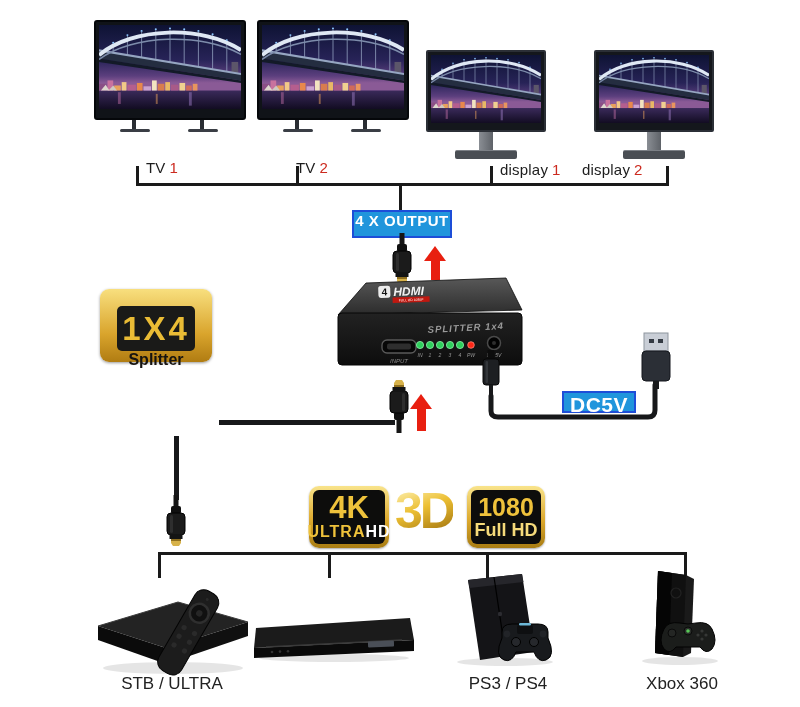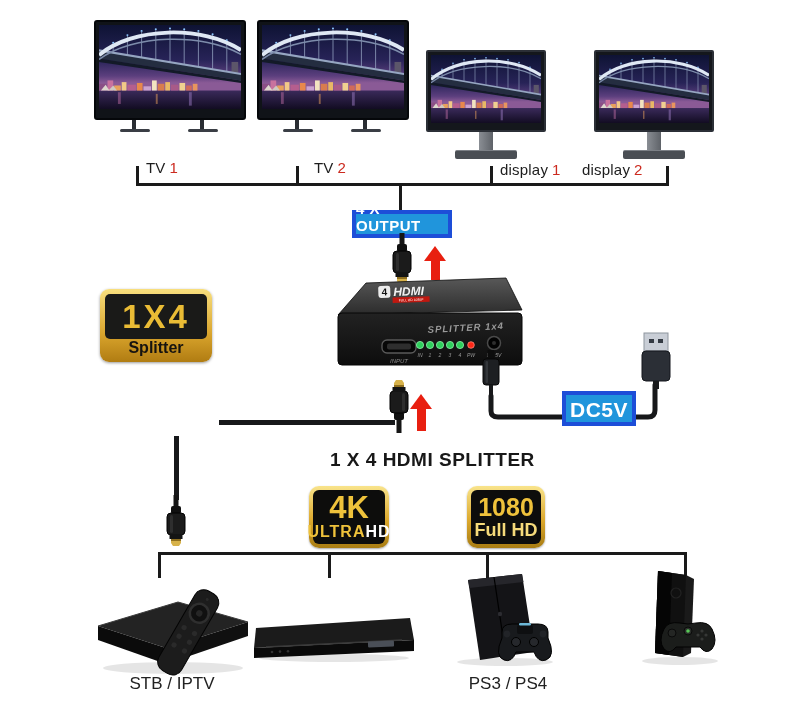--- a/index.html
+++ b/index.html
@@ -20,22 +20,22 @@
                   border:2px solid #2b2f36;border-radius:2px;box-sizing:border-box}
   .monitor .screen{position:absolute;left:5px;top:5px;width:110px;height:68px;overflow:hidden}
   .monitor .col{position:absolute;left:53px;top:82px;width:14px;height:19px;
                 background:linear-gradient(90deg,#8a8e94,#5e6268)}
   .monitor .base{position:absolute;left:29px;top:100px;width:62px;height:8px;background:#4a4e54;
                  border-radius:2px;border-top:1px solid #7c8086}
   .screen svg{display:block;width:100%;height:100%}
   
   .dlabel{position:absolute;font-size:15px;color:#1d1d1d;white-space:nowrap;letter-spacing:.2px}
   .dlabel .num{color:#cc2a1f;margin-left:4px}
-  .bluebox{position:absolute;background:#2095dc;border:4px solid #1d4ed8;color:#fff;
-           font-weight:bold;display:flex;align-items:flex-end;justify-content:center;
+  .bluebox{position:absolute;background:#2095dc;border:2px solid #1d4ed8;color:#fff;
+           font-weight:bold;display:flex;align-items:flex-start;justify-content:center;
            box-sizing:border-box;letter-spacing:.5px}
   .title{position:absolute;font-size:19px;font-weight:bold;color:#181818;text-align:center;
          letter-spacing:.5px;white-space:nowrap}
   
   .arrow{position:absolute;display:flex;flex-direction:column;align-items:center}
   .arrow .head{width:0;height:0;border-left:11px solid transparent;border-right:11px solid transparent;
                border-bottom:15px solid #e81f10}
   .arrow .stem{width:9px;background:#e81f10}
   
   .goldframe{position:absolute;border-radius:10px;padding:4px;box-sizing:border-box;
@@ -43,21 +43,21 @@
              box-shadow:0 1px 2px rgba(0,0,0,.35)}
   .goldframe .inner{width:100%;height:100%;background:#0d0d0c;border-radius:6px;
              display:flex;flex-direction:column;align-items:center;justify-content:center}
   .gold{color:#efc23b}
   .badge3d{position:absolute;font-weight:bold;font-size:50px;
            background:linear-gradient(160deg,#fdf0b0 10%,#ecbf33 45%,#97690a 95%);
            -webkit-background-clip:text;background-clip:text;color:transparent;
            text-shadow:none;letter-spacing:-3px}
   .splbadge{position:absolute;border-radius:9px;
             background:linear-gradient(180deg,#f8df7e,#d9a42c 62%,#b07c12);
-            padding:5px;box-sizing:border-box;box-shadow:0 1px 3px rgba(0,0,0,.4)}
+            padding:17px;box-sizing:border-box;box-shadow:0 1px 3px rgba(0,0,0,.4)}
   .splbadge .top{background:#1a1a18;border-radius:5px;height:45px;display:flex;
                  align-items:center;justify-content:center;font-size:33px;font-weight:bold;
                  color:#eabc35;letter-spacing:3px}
   .splbadge .bottom{height:18px;display:flex;align-items:center;justify-content:center;
                  font-size:16px;font-weight:bold;color:#161310}
   .srclabel{position:absolute;font-size:17px;color:#222;text-align:center;white-space:nowrap}
 </style>
 </head>
 <body>
 
@@ -358,21 +358,21 @@
       <rect x="60" y="82" width="2" height="12" fill="#e8a05c"></rect>
       <rect x="95" y="80" width="3" height="16" fill="#9a7ac0"></rect>
     </g>
   </svg>
 </div>
     <div class="col"></div>
     <div class="base"></div>
   </div>
 
   <div class="dlabel" style="left:146px;top:159px"><span>TV</span><span class="num">1</span></div>
-  <div class="dlabel" style="left:314px;top:159px"><span>TV</span><span class="num">2</span></div>
+  <div class="dlabel" style="left:296px;top:159px"><span>TV</span><span class="num">2</span></div>
   <div class="dlabel" style="left:500px;top:161px"><span>display</span><span class="num">1</span></div>
   <div class="dlabel" style="left:582px;top:161px"><span>display</span><span class="num">2</span></div>
 
   <div class="line" style="left:136px;top:183px;width:533px;height:3px"></div>
   <div class="line" style="left:136px;top:166px;width:3px;height:20px"></div>
   <div class="line" style="left:296px;top:166px;width:3px;height:20px"></div>
   <div class="line" style="left:490px;top:166px;width:3px;height:20px"></div>
   <div class="line" style="left:666px;top:166px;width:3px;height:20px"></div>
   <div class="line" style="left:399px;top:185px;width:3px;height:26px"></div>
 
@@ -480,32 +480,32 @@
   <svg class="abs" style="left:470px;top:330px" width="220" height="100" viewBox="0 0 220 100">
     <path d="M21,66 L21,81 Q21,87 28,87 L178,87 Q185,87 185,80 L185,55" stroke="#17181a" stroke-width="5" fill="none" stroke-linecap="round"></path>
   </svg>
   <svg class="abs" style="left:641px;top:331px" width="30" height="58" viewBox="0 0 30 58">
     <rect x="3" y="2" width="24" height="18" fill="#c9ced6" stroke="#8e959e"></rect>
     <rect x="8" y="8" width="5" height="4" fill="#343a42"></rect>
     <rect x="17" y="8" width="5" height="4" fill="#343a42"></rect>
     <rect x="1" y="20" width="28" height="30" rx="4" fill="#2b2f36" stroke="#14171c"></rect>
     <rect x="12" y="50" width="6" height="8" fill="#17181a"></rect>
   </svg>
-  <div class="bluebox" style="left:562px;top:391px;width:74px;height:35px;font-size:21px">
+  <div class="bluebox" style="left:562px;top:391px;width:74px;height:22px;font-size:21px">
       <span>DC5V</span>
     </div>
 
-  <div class="title" style="left:330px;top:449px;width:200px">1 X 4 HDMI SPLITTER</div>
 
   <div class="goldframe" style="left:309px;top:486px;width:80px;height:62px">
     <div class="inner">
       <div class="gold" style="font-size:31px;font-weight:bold;line-height:30px">4K</div>
       <div style="font-size:16px;font-weight:bold;letter-spacing:1px"><span class="gold">ULTRA</span><span style="color:#fff">HD</span></div>
     </div>
   </div>
+  <div class="badge3d" style="left:395px;top:482px">3D</div>
   <div class="goldframe" style="left:467px;top:486px;width:78px;height:62px">
     <div class="inner">
       <div class="gold" style="font-size:25px;font-weight:bold;line-height:26px">1080</div>
       <div style="font-size:18px;font-weight:bold;color:#f5da7a">Full HD</div>
     </div>
   </div>
 
   <div class="line" style="left:158px;top:552px;width:529px;height:3px"></div>
   <div class="line" style="left:158px;top:552px;width:3px;height:26px"></div>
   <div class="line" style="left:328px;top:552px;width:3px;height:26px"></div>
@@ -571,16 +571,17 @@
       <circle cx="30" cy="10" r="4" fill="#2a2e2a" stroke="#0a0a0a"></circle>
       <circle cx="30" cy="10" r="1.8" fill="#58c858"></circle>
       <circle cx="14" cy="12" r="4" fill="#242624" stroke="#0a0a0a"></circle>
       <circle cx="44" cy="10" r="1.6" fill="#363836"></circle>
         <circle cx="48" cy="14" r="1.6" fill="#363836"></circle>
       <circle cx="44" cy="18" r="1.6" fill="#363836"></circle>
         <circle cx="40" cy="14" r="1.6" fill="#363836"></circle>
     </g>
   </svg>
 
-  <div class="srclabel" style="left:97px;top:674px;width:150px">STB / IPTV</div>
+  <div class="srclabel" style="left:97px;top:674px;width:150px">STB / ULTRA</div>
   <div class="srclabel" style="left:433px;top:674px;width:150px">PS3 / PS4</div>
+  <div class="srclabel" style="left:607px;top:674px;width:150px">Xbox 360</div>
 
 </div>
 
 </body></html>

